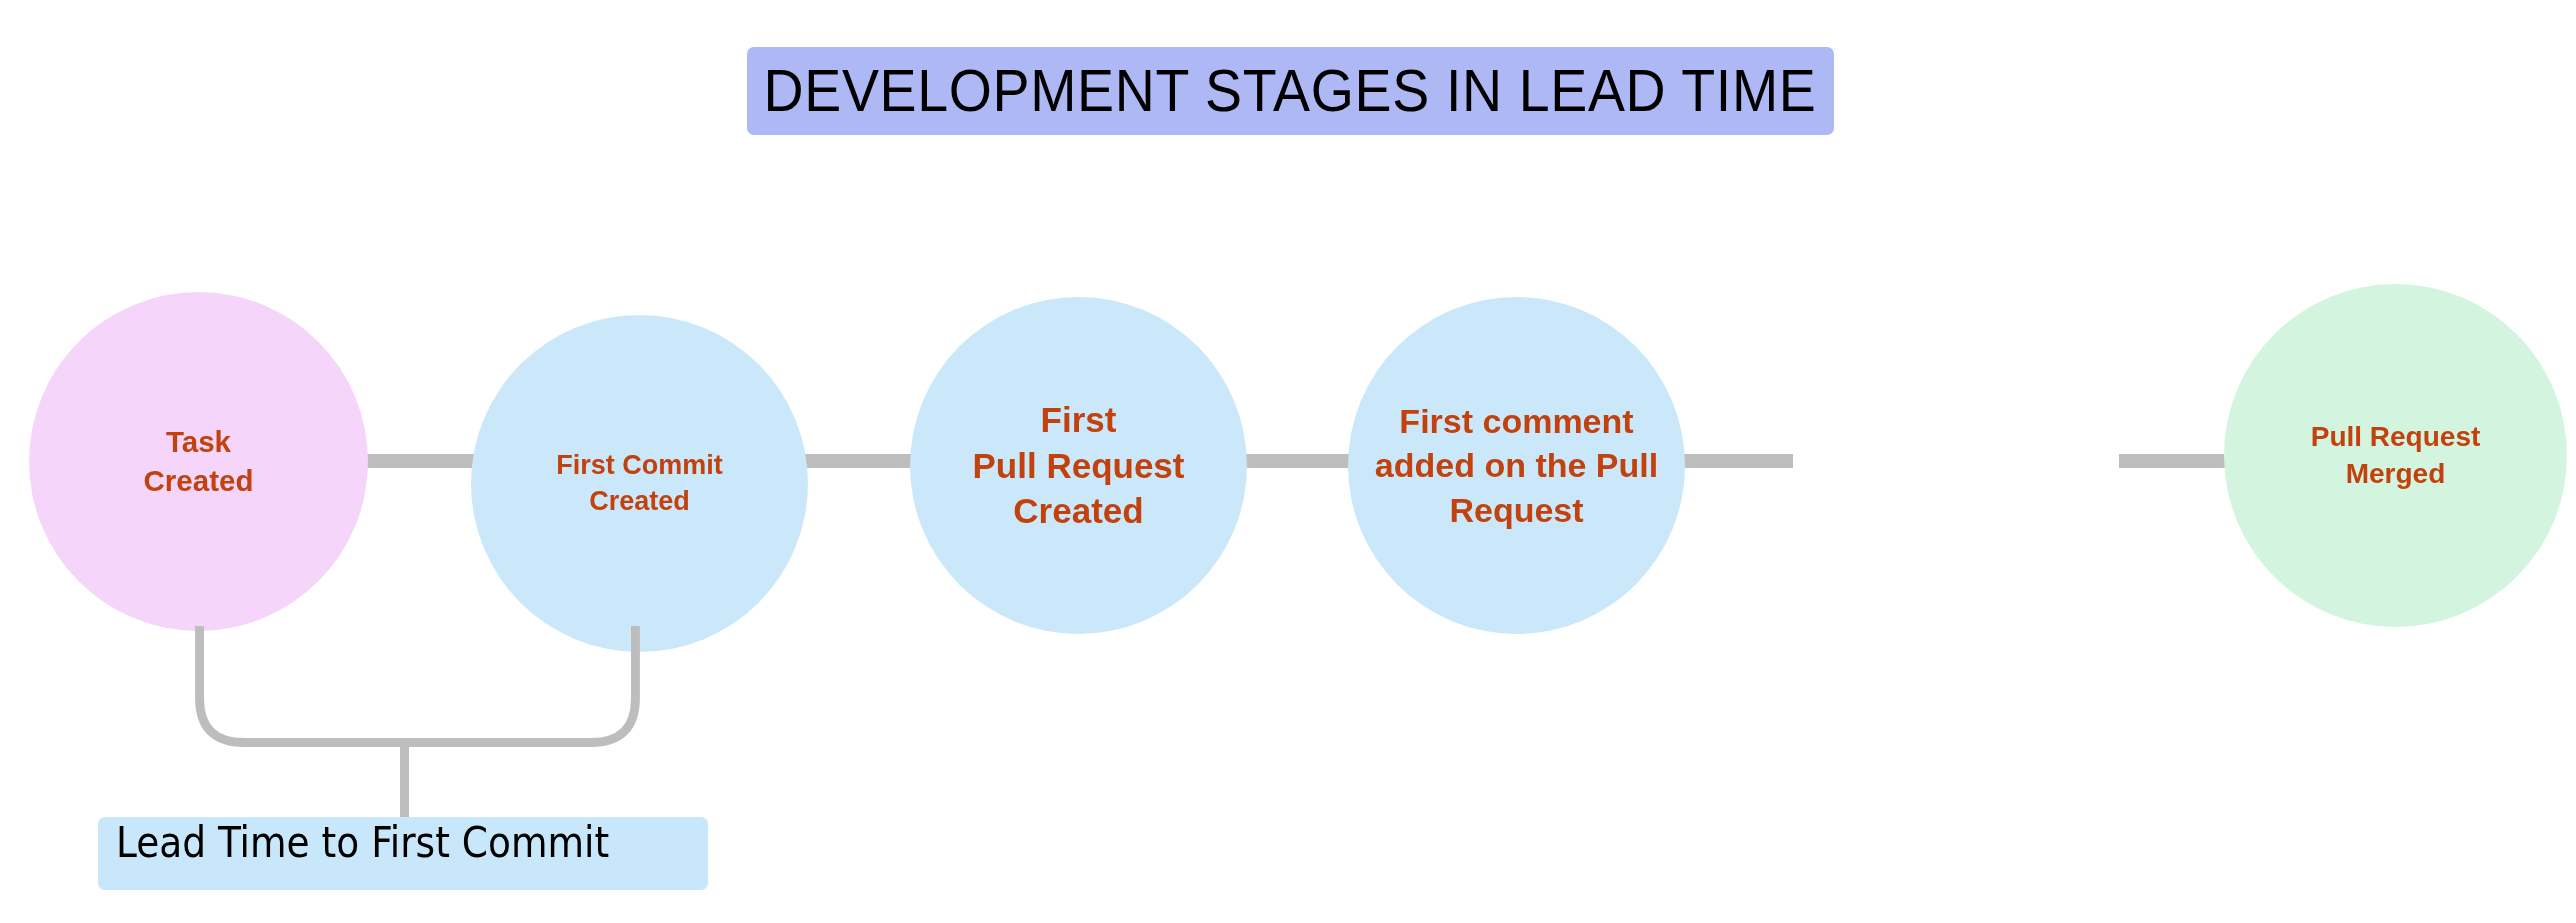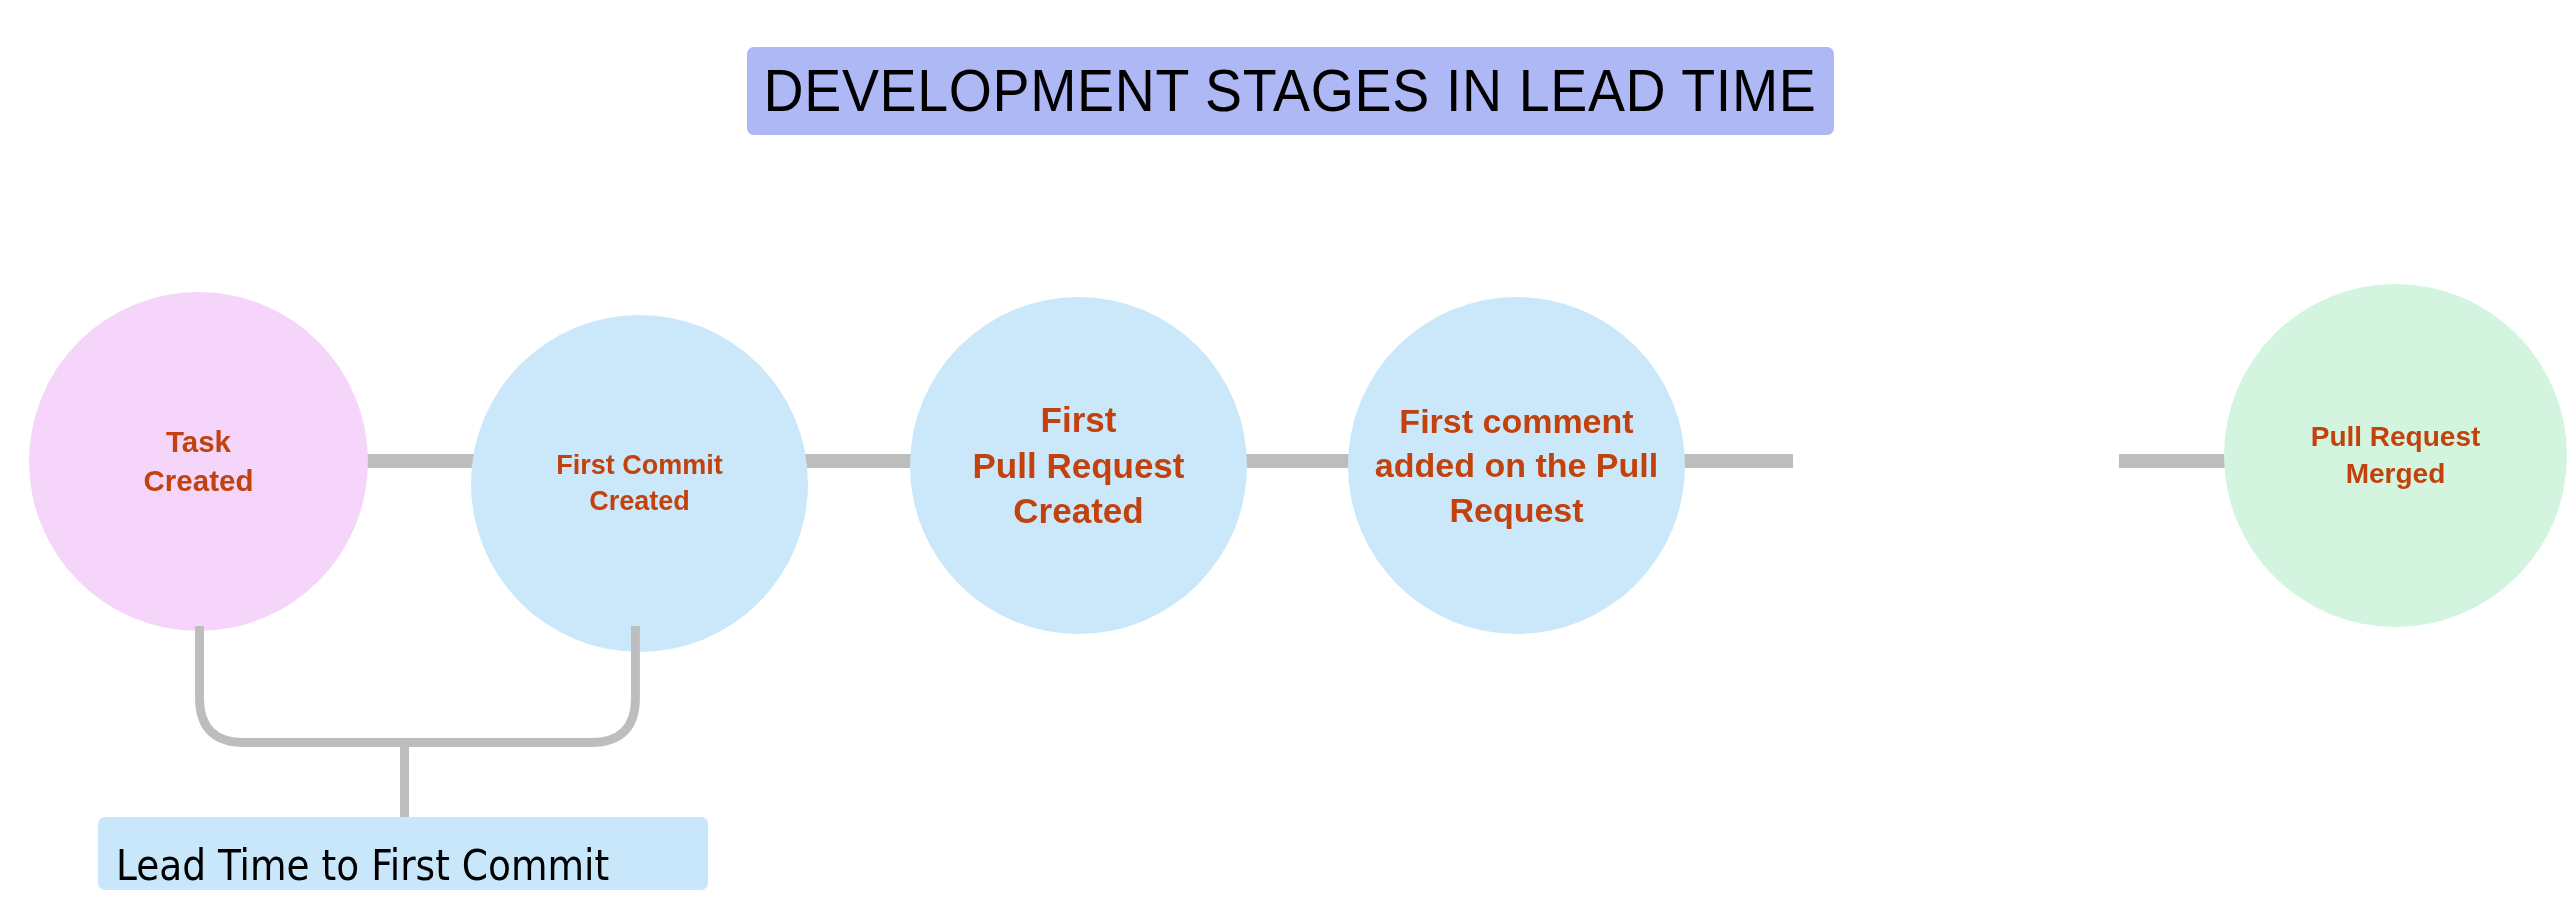--- a/index.html
+++ b/index.html
@@ -94,21 +94,21 @@
   
   #lead-time-box {
     position: absolute;
     left: 98px;
     top: 817px;
     width: 610px;
     height: 73px;
     background: #c9e7fb;
     border-radius: 6.9px;
     display: flex;
-    align-items: flex-end;
+    align-items: flex-start;
     justify-content: flex-start;
     box-sizing: border-box;
     padding-left: 18px;
   }
   #lead-time-text {
     font-family: "DejaVu Sans Condensed", "Liberation Sans Narrow", "Liberation Sans", sans-serif;
     font-size: 43px;
     font-weight: 400;
     color: #000000;
     white-space: nowrap;

